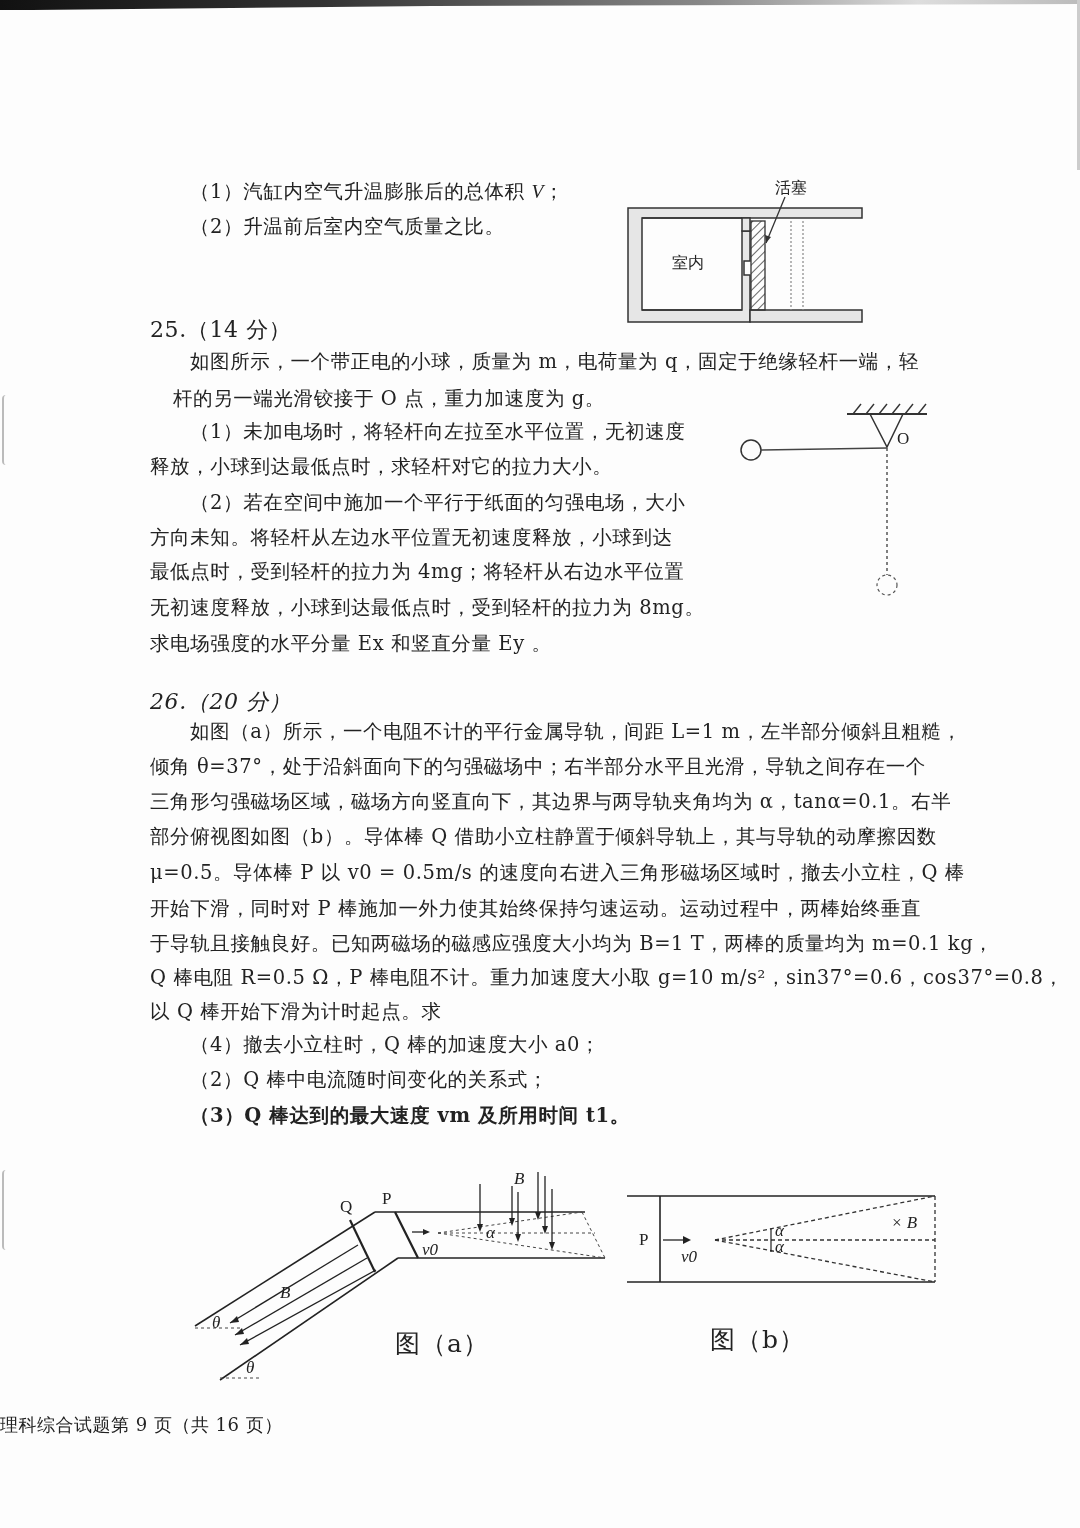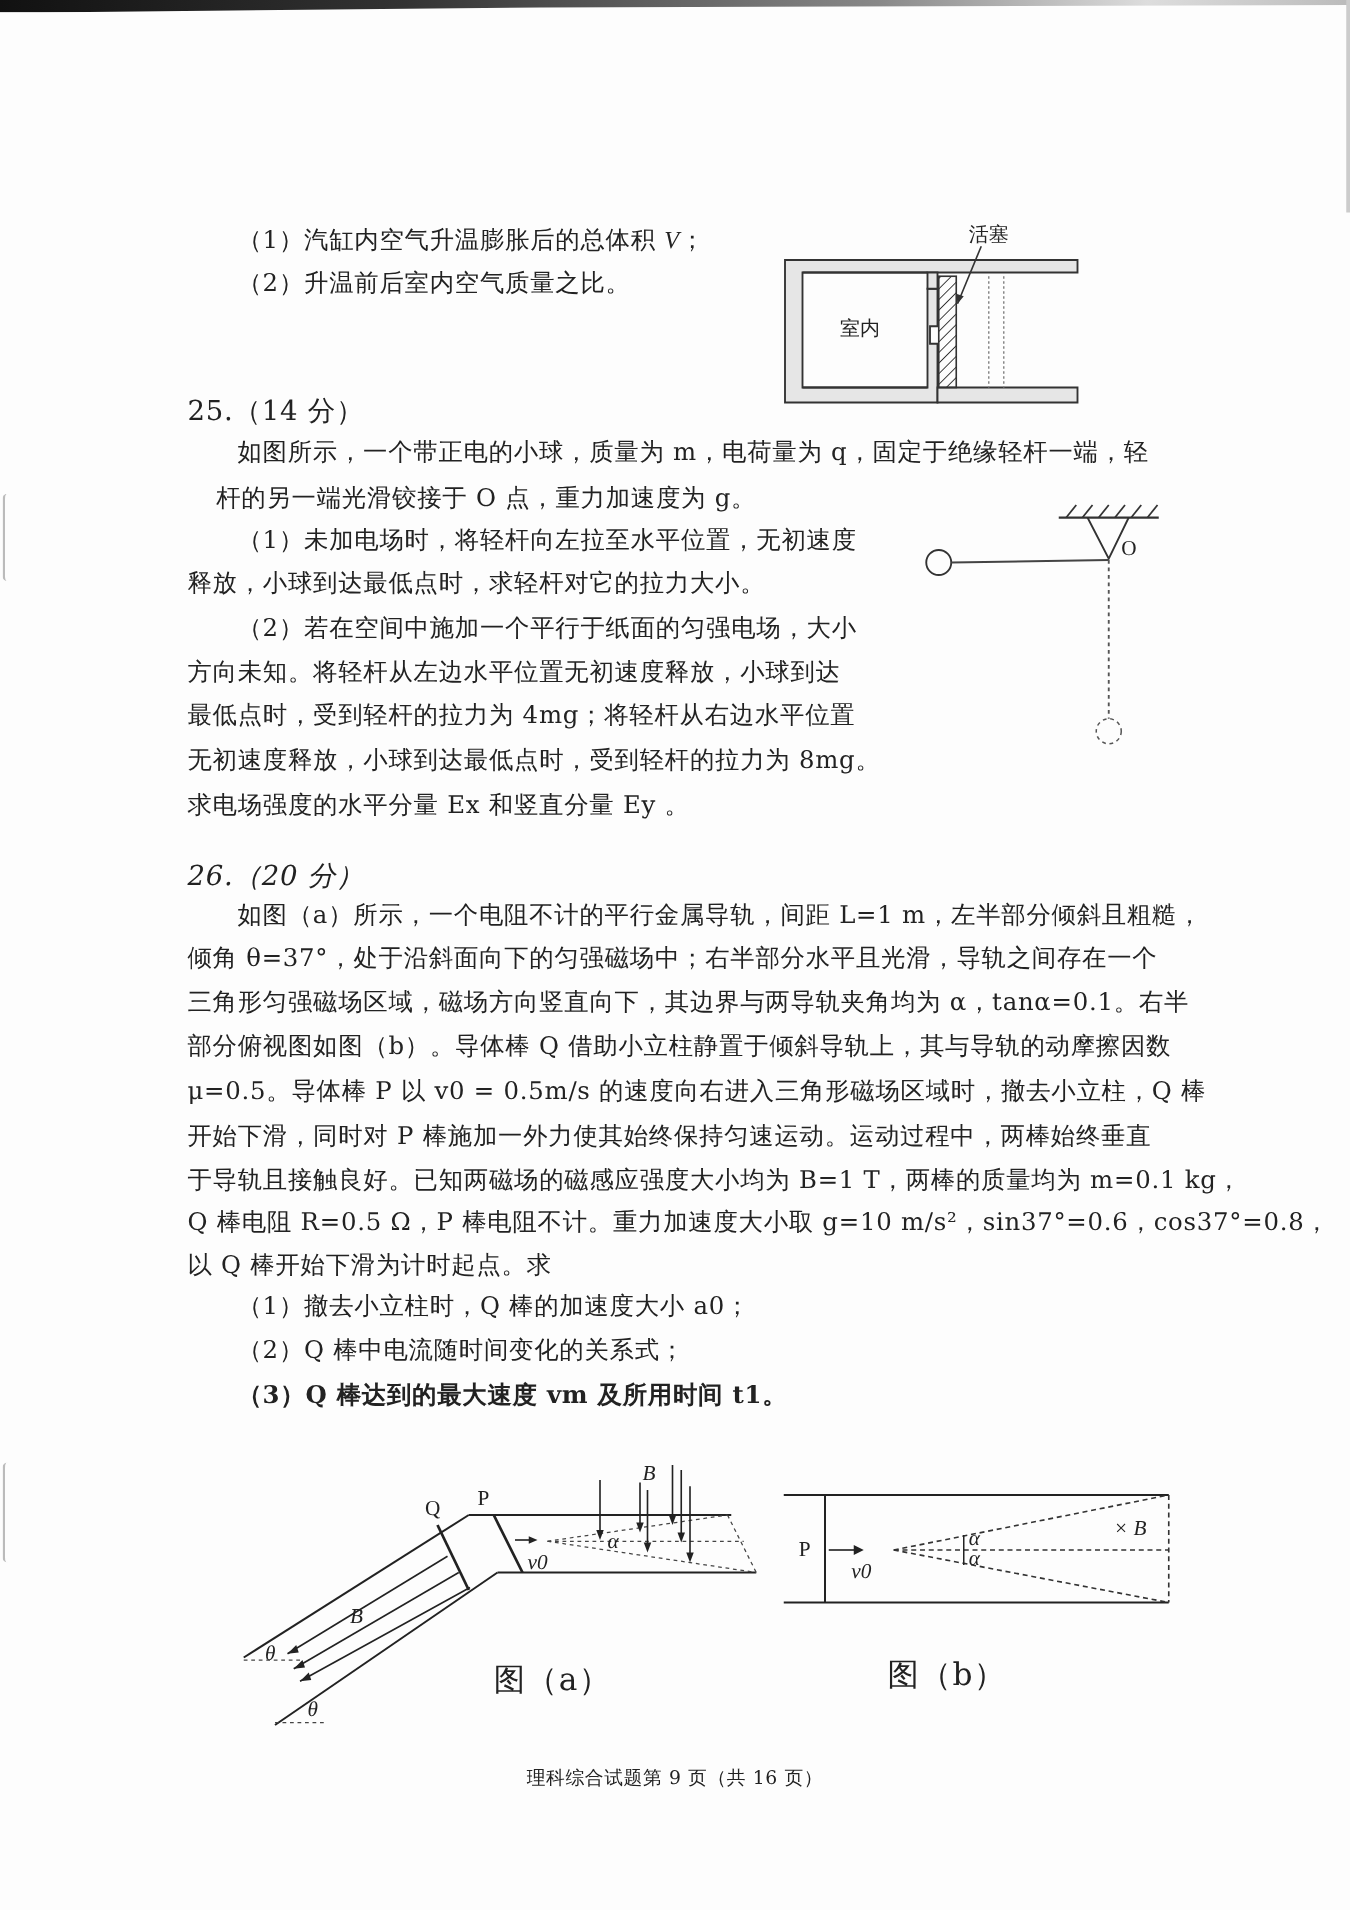--- a/index.html
+++ b/index.html
@@ -14,21 +14,21 @@
     background: linear-gradient(to right, #111 0%, #333 30%, #888 65%, #ddd 85%, #bbb 100%);
     clip-path: polygon(0 0, 100% 0, 100% 40%, 40% 60%, 3% 100%, 0 100%);
   }
   .right-edge { position:absolute; right:0; top:0; width:3px; height:170px; background:#ccc; }
   .line {
     position: absolute; font-size: 19.5px; line-height: 24px; white-space: nowrap;
     letter-spacing: 0.6px;
   }
   .qhead { font-size: 22px; }
   i, .var { font-style: italic; font-family: "Liberation Serif", serif; }
-  .footer { position:absolute; left:0; width:1080px; top:1413px; text-align:center; font-size:15px; letter-spacing:0.5px; }
+  .footer { position:absolute; left:0; width:1080px; top:1413px; text-align:left; font-size:18px; letter-spacing:0.5px; }
   svg { position: absolute; overflow: visible; }
   .lbl { font-family: "Liberation Serif", serif; font-size: 17px; fill:#222; }
   .lbl-cn { font-family: "DejaVu Sans", sans-serif; font-size: 16px; fill:#222; }
   .cap { position:absolute; font-size:25px; letter-spacing:1px; }
   .scribble { position:absolute; left:2px; width:10px; border-left:2px solid #bbb; border-radius:4px; }
 </style>
 </head>
 <body>
 
 <div class="top-edge"></div>
@@ -106,21 +106,21 @@
 </div>
 <div class="line" style="left:190px;top:720px;">如图（a）所示，一个电阻不计的平行金属导轨，间距 L=1 m，左半部分倾斜且粗糙，</div>
 <div class="line" style="left:150px;top:755px;">倾角 θ=37°，处于沿斜面向下的匀强磁场中；右半部分水平且光滑，导轨之间存在一个</div>
 <div class="line" style="left:150px;top:790px;">三角形匀强磁场区域，磁场方向竖直向下，其边界与两导轨夹角均为 α，tanα=0.1。右半</div>
 <div class="line" style="left:150px;top:825px;">部分俯视图如图（b）。导体棒 Q 借助小立柱静置于倾斜导轨上，其与导轨的动摩擦因数</div>
 <div class="line" style="left:150px;top:861px;">μ=0.5。导体棒 P 以 v0 = 0.5m/s 的速度向右进入三角形磁场区域时，撤去小立柱，Q 棒</div>
 <div class="line" style="left:150px;top:897px;">开始下滑，同时对 P 棒施加一外力使其始终保持匀速运动。运动过程中，两棒始终垂直</div>
 <div class="line" style="left:150px;top:932px;">于导轨且接触良好。已知两磁场的磁感应强度大小均为 B=1 T，两棒的质量均为 m=0.1 kg，</div>
 <div class="line" style="left:150px;top:966px;">Q 棒电阻 R=0.5 Ω，P 棒电阻不计。重力加速度大小取 g=10 m/s²，sin37°=0.6，cos37°=0.8，</div>
 <div class="line" style="left:150px;top:1000px;">以 Q 棒开始下滑为计时起点。求</div>
-<div class="line" style="left:190px;top:1033px;">（1）撤去小立柱时，Q 棒的加速度大小 a0；</div>
+<div class="line" style="left:190px;top:1033px;">（4）撤去小立柱时，Q 棒的加速度大小 a0；</div>
 <div class="line" style="left:190px;top:1068px;">（2）Q 棒中电流随时间变化的关系式；</div>
 <div class="line" style="left:190px;top:1104px;font-weight:bold;">（3）Q 棒达到的最大速度 vm 及所用时间 t1。</div>
 
 <svg style="left:190px;top:1160px;" width="420" height="230" viewBox="0 0 420 230">
   <g stroke="#222" stroke-width="1.6" fill="none">
     <line x1="5" y1="166" x2="185" y2="52"></line>
     <line x1="185" y1="52" x2="395" y2="52"></line>
     <line x1="30" y1="220" x2="208" y2="98"></line>
     <line x1="208" y1="98" x2="415" y2="98"></line>
     <line x1="205" y1="52" x2="228" y2="98" stroke-width="2.2"></line>

